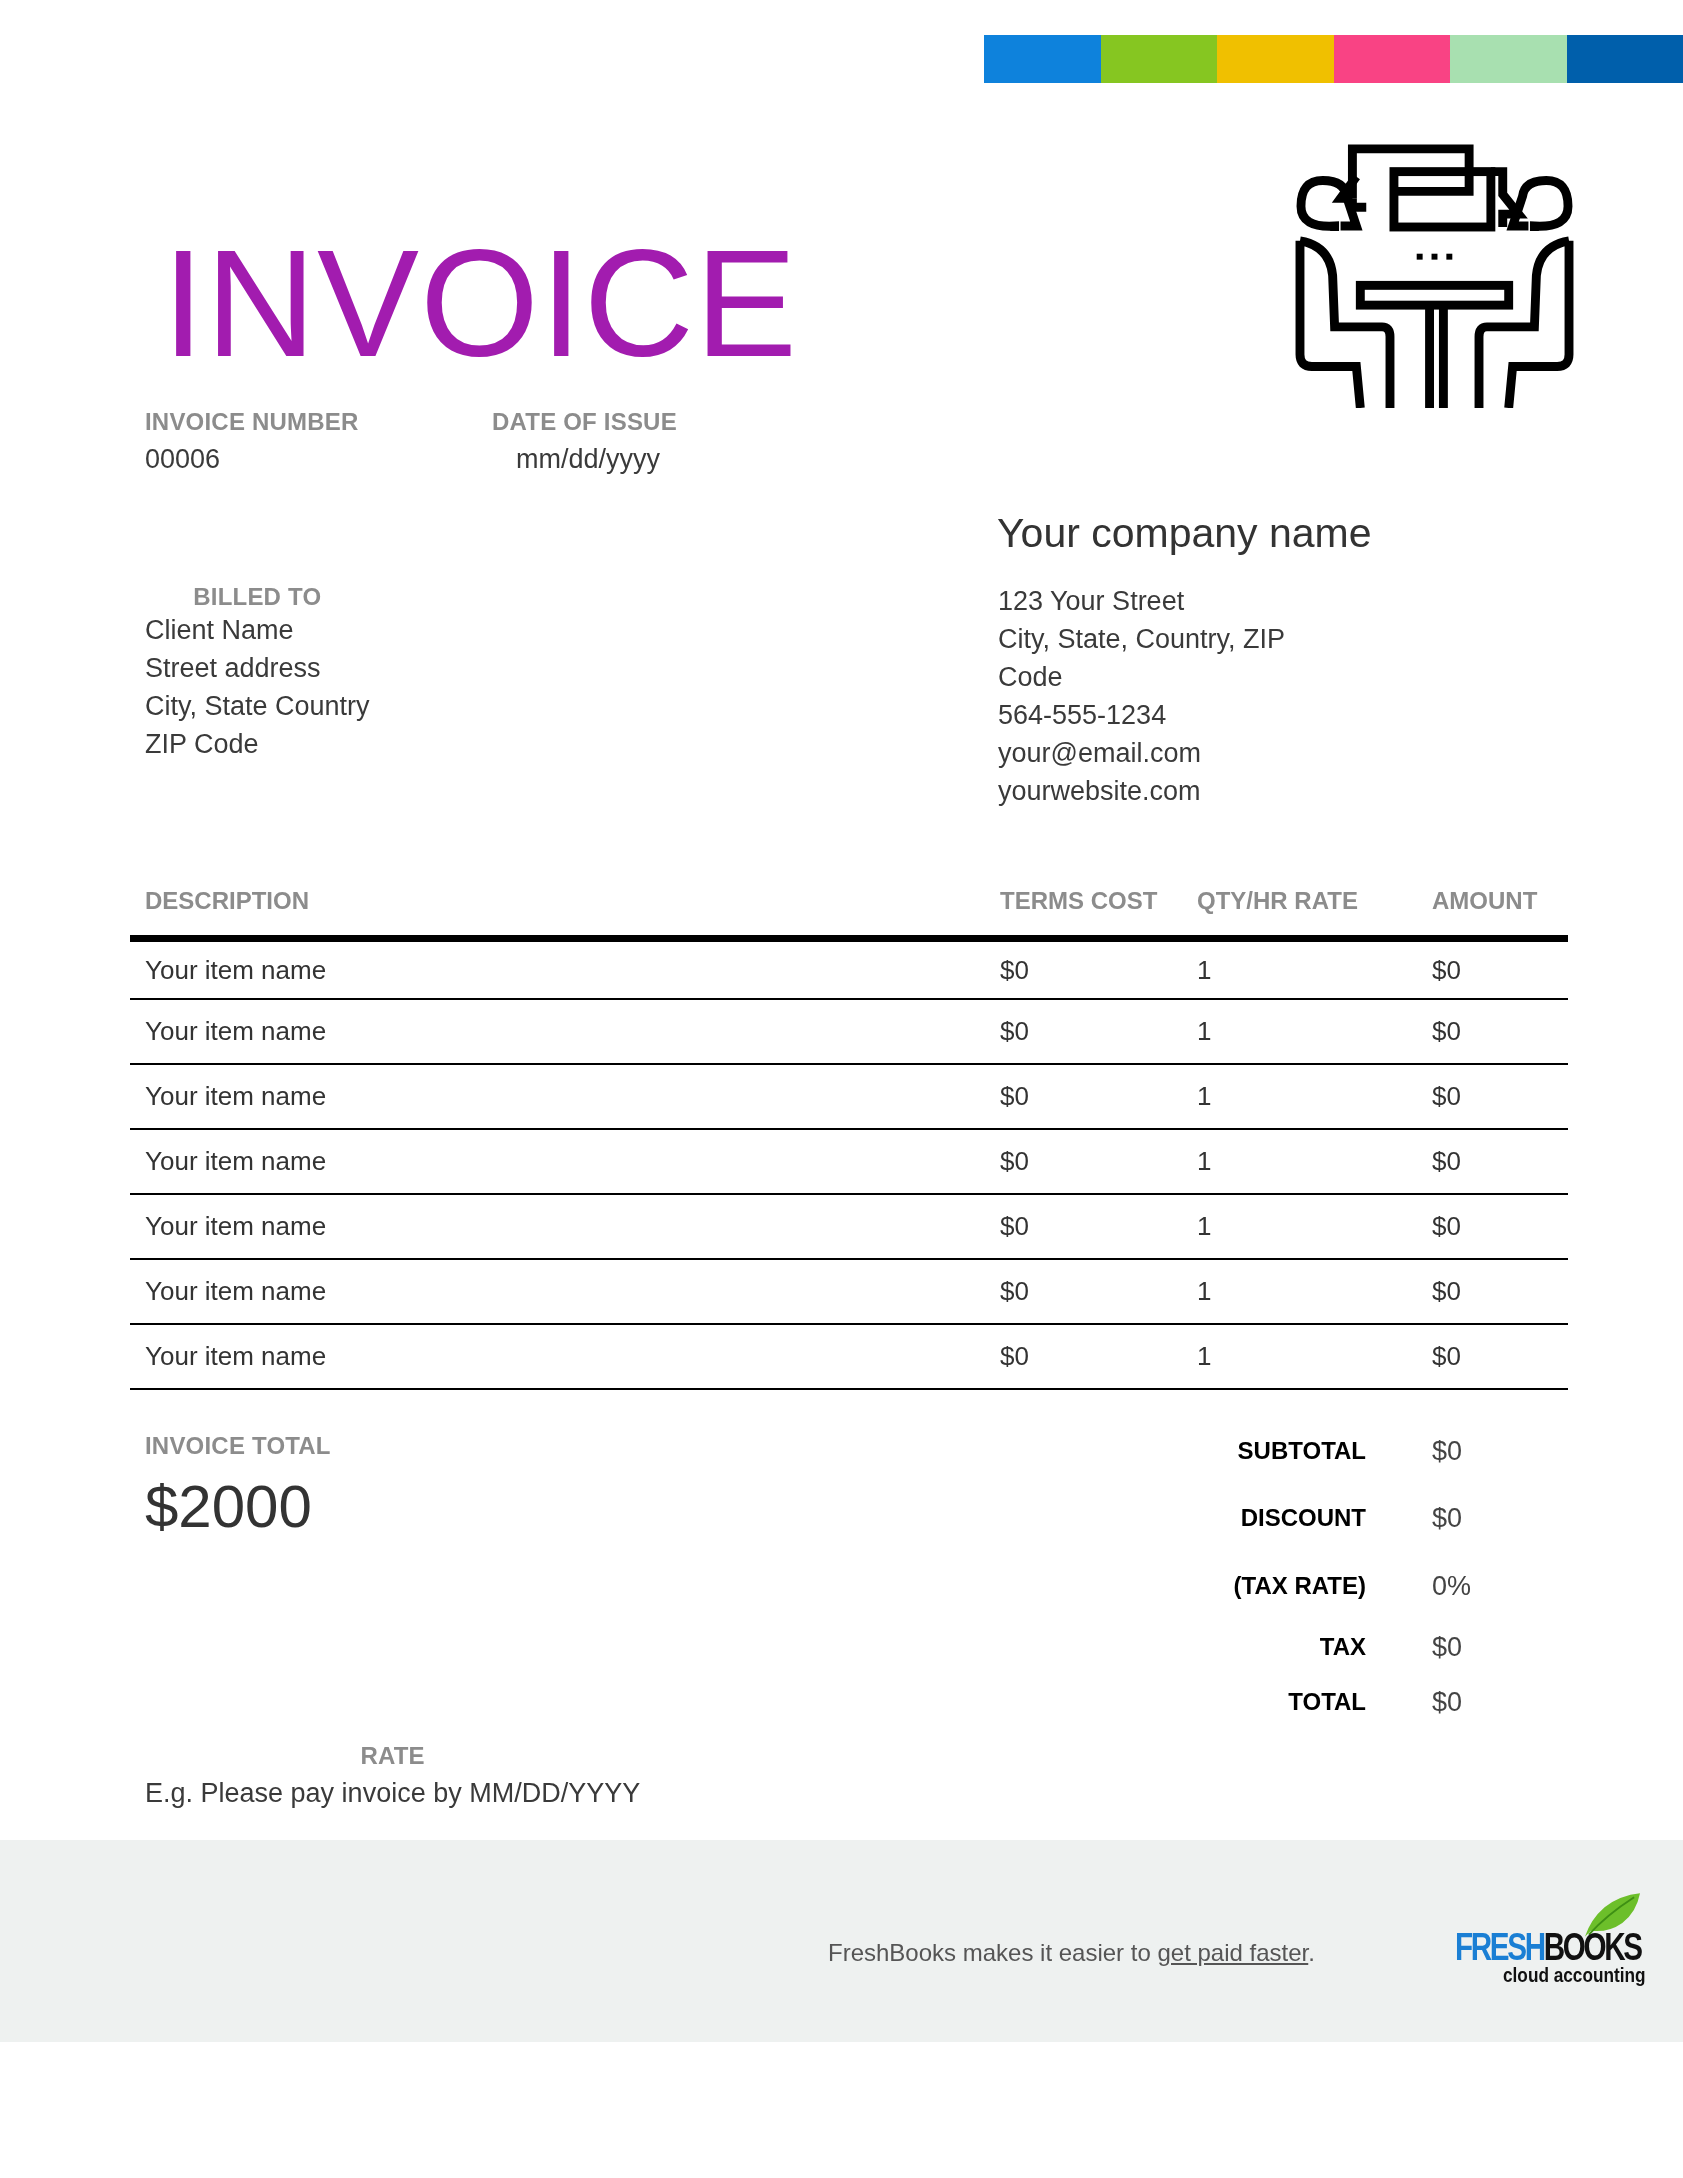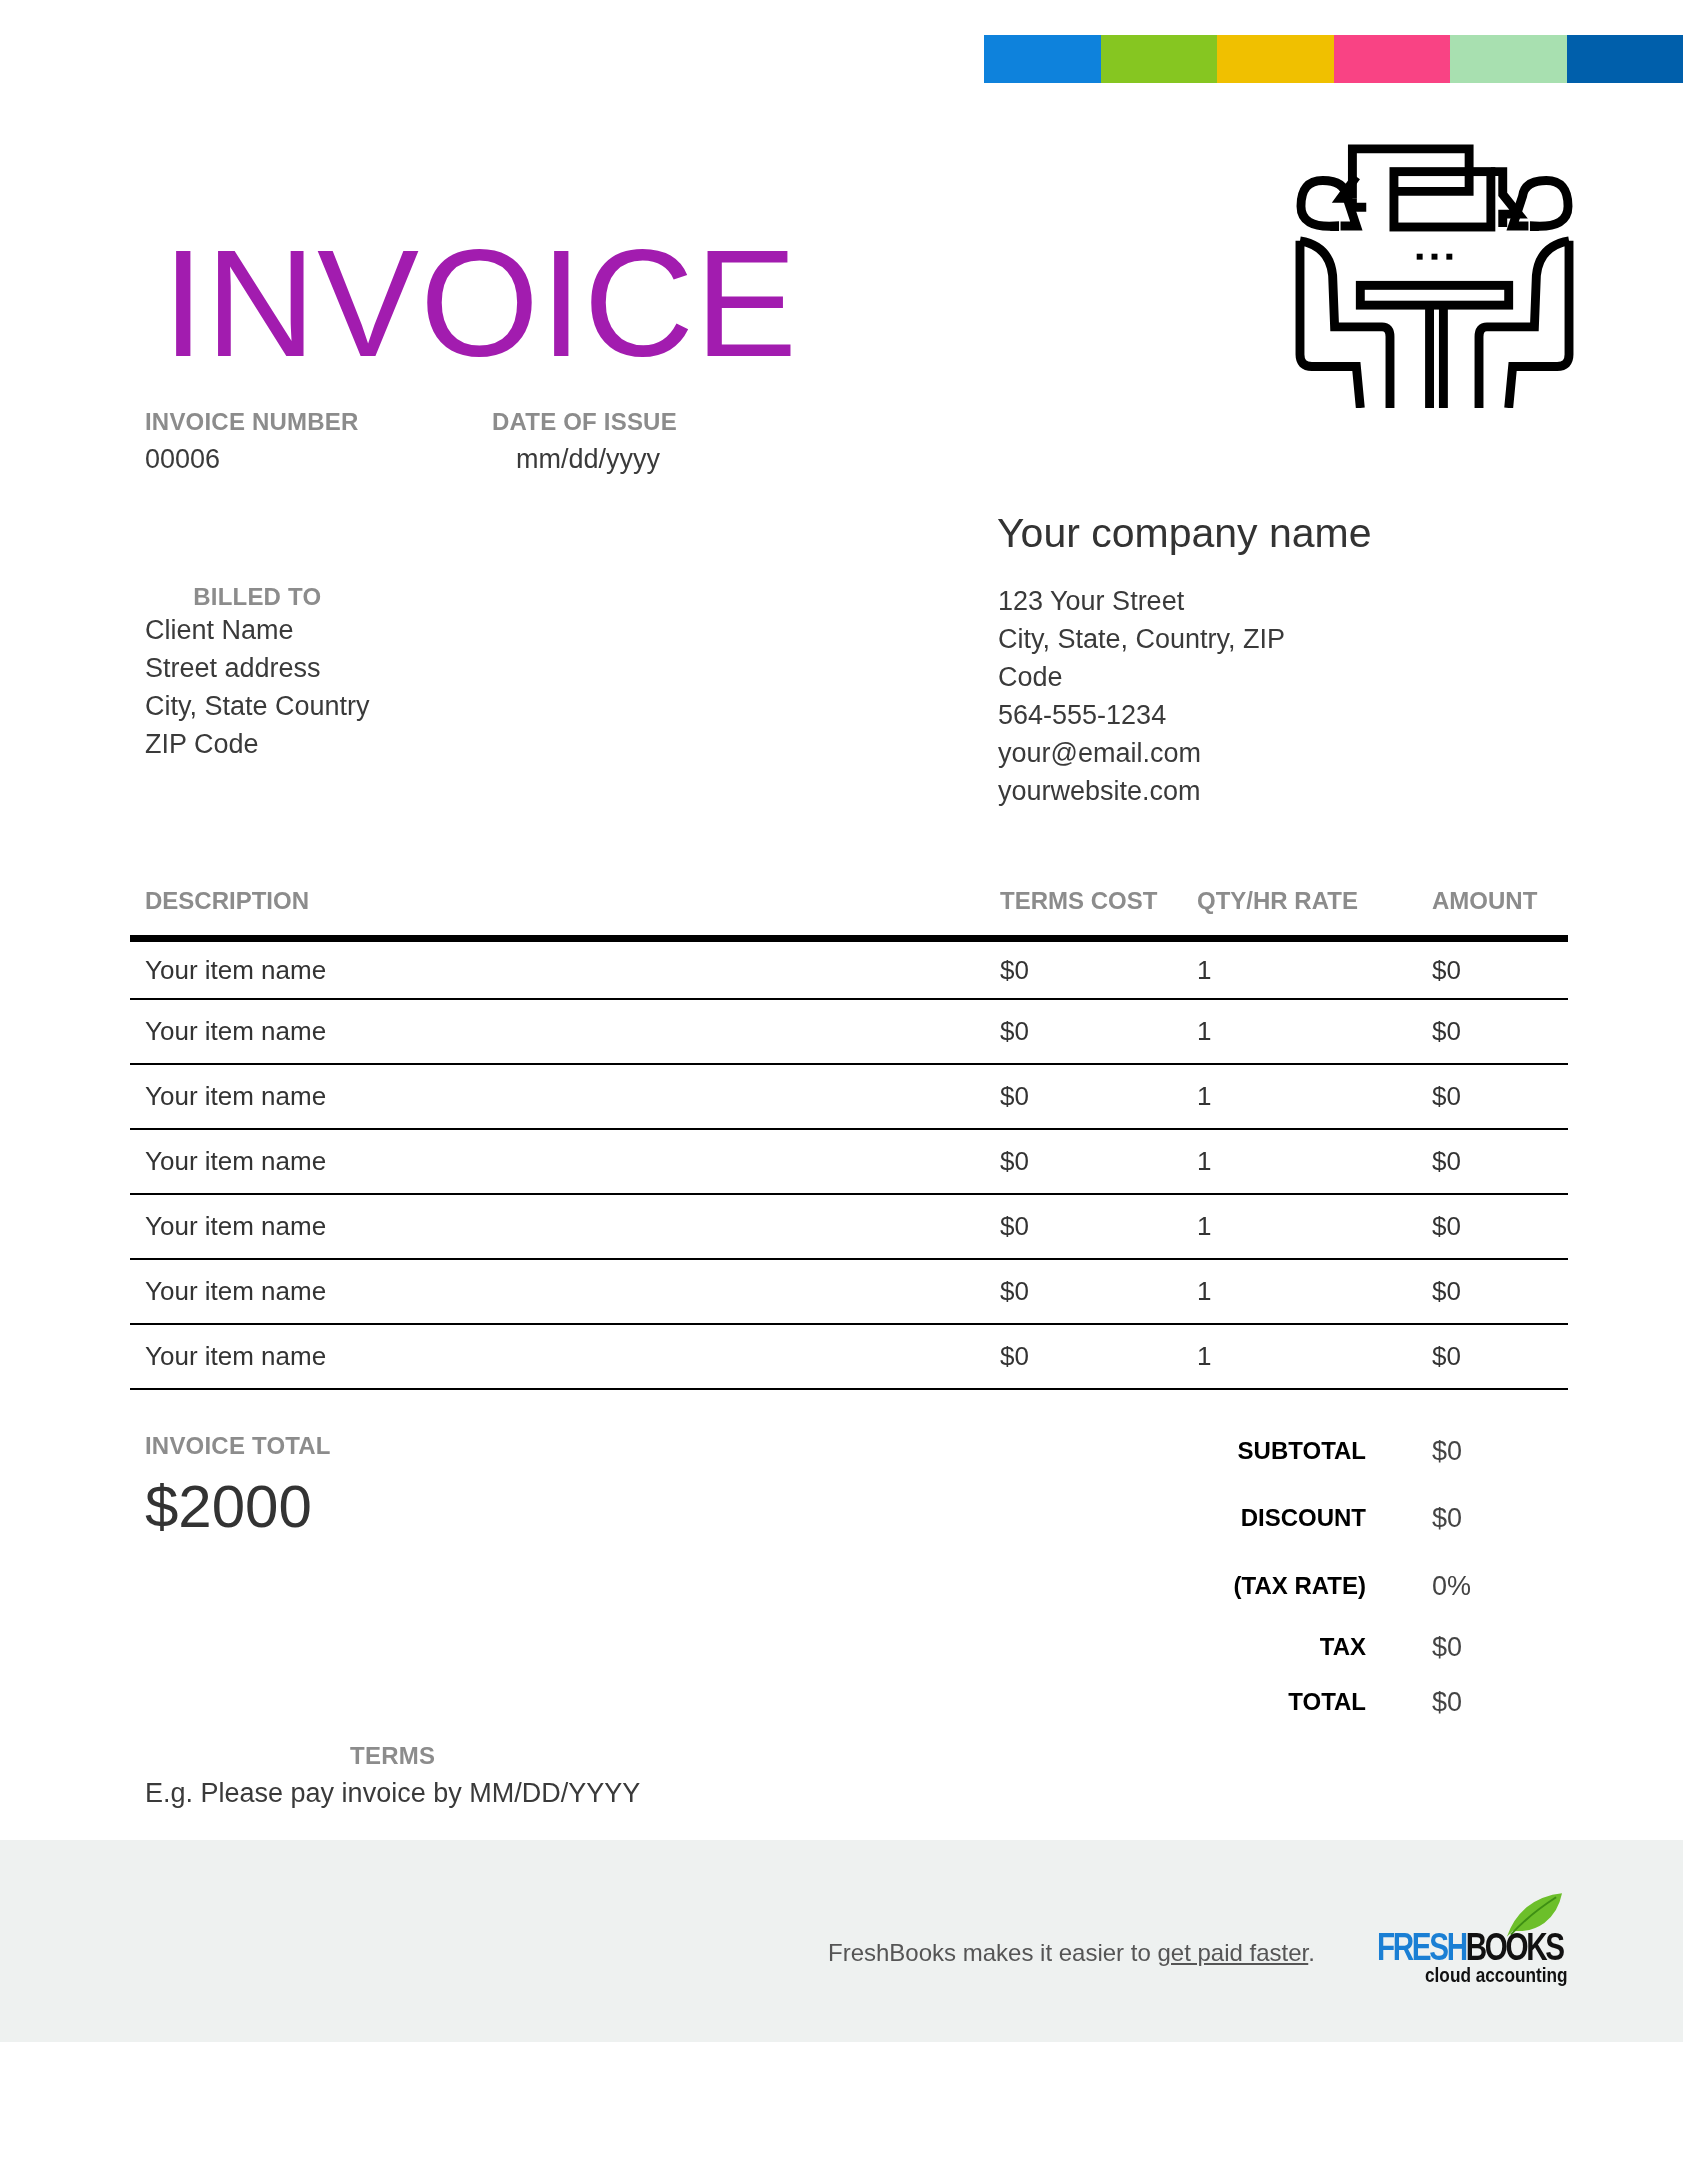--- a/index.html
+++ b/index.html
@@ -27,21 +27,21 @@
   .grand { font-size: 60px; color: #333; line-height: 69px; margin-top: 12px; }
   .totals-right { position: absolute; left: 1139px; top: 1436px; width: 446px; }
   .trow { position: absolute; left: 0; width: 446px; height: 30px; }
   .trow .tl { position: absolute; right: 219px; font-size: 24px; font-weight: bold; color: #000; white-space: nowrap; line-height: 30px; text-align: center; }
   .trow .tv { position: absolute; left: 293px; font-size: 27px; color: #444; line-height: 30px; }
   .terms { position: absolute; left: 145px; top: 1742px; }
   .terms .val { margin-top: 4px; }
   .footer { position: absolute; left: 0; top: 1840px; width: 1683px; height: 202px; background: #eef1f0; }
   .footer-text { position: absolute; left: 828px; top: 1939px; font-size: 24px; color: #555; white-space: nowrap; }
   .footer-text .link { text-decoration: underline; color: #555; }
-  .fb-logo { position: absolute; left: 1374px; top: 1891px; width: 198px; height: 99px; }
+  .fb-logo { position: absolute; left: 1452px; top: 1891px; width: 198px; height: 99px; }
   .fb-word { position: absolute; left: 3px; top: 37px; font-size: 38px; font-weight: bold; letter-spacing: -3px; transform: scaleX(0.78); transform-origin: left top; line-height: 1; white-space: nowrap; }
   .fb-word .fresh { color: #1a7fd4; }
   .fb-word .books { color: #111; }
   .fb-sub { position: absolute; left: 51px; top: 73px; font-size: 21px; font-weight: bold; color: #111; transform: scaleX(0.82); transform-origin: left top; white-space: nowrap; line-height: 1; }
   .leaf { position: absolute; left: 127px; top: 0px; width: 63px; height: 48px; }
 </style>
 </head>
 <body>
 
 <div class="color-bar">
@@ -191,21 +191,21 @@
     <span class="tl">TAX</span>
     <span class="tv">$0</span>
   </div>
   <div class="trow" style="top:251px;">
     <span class="tl">TOTAL</span>
     <span class="tv">$0</span>
   </div>
 </div>
 
 <div class="terms">
-  <div class="label">TERMS</div>
+  <div class="label">RATE</div>
   <div class="val">E.g. Please pay invoice by MM/DD/YYYY</div>
 </div>
 
 <div class="footer"></div>
 <div class="footer-text">
   <span>FreshBooks makes it easier to </span><a class="link">get paid faster</a><span>.</span>
 </div>
 <div class="fb-logo">
   <svg class="leaf" viewBox="0 0 64 48" width="63" height="48">
     <path d="M6 46 Q12 28 26 16 Q42 4 62 2 Q58 22 44 32 Q30 42 12 40 Z" fill="#6cbf2a"></path>

